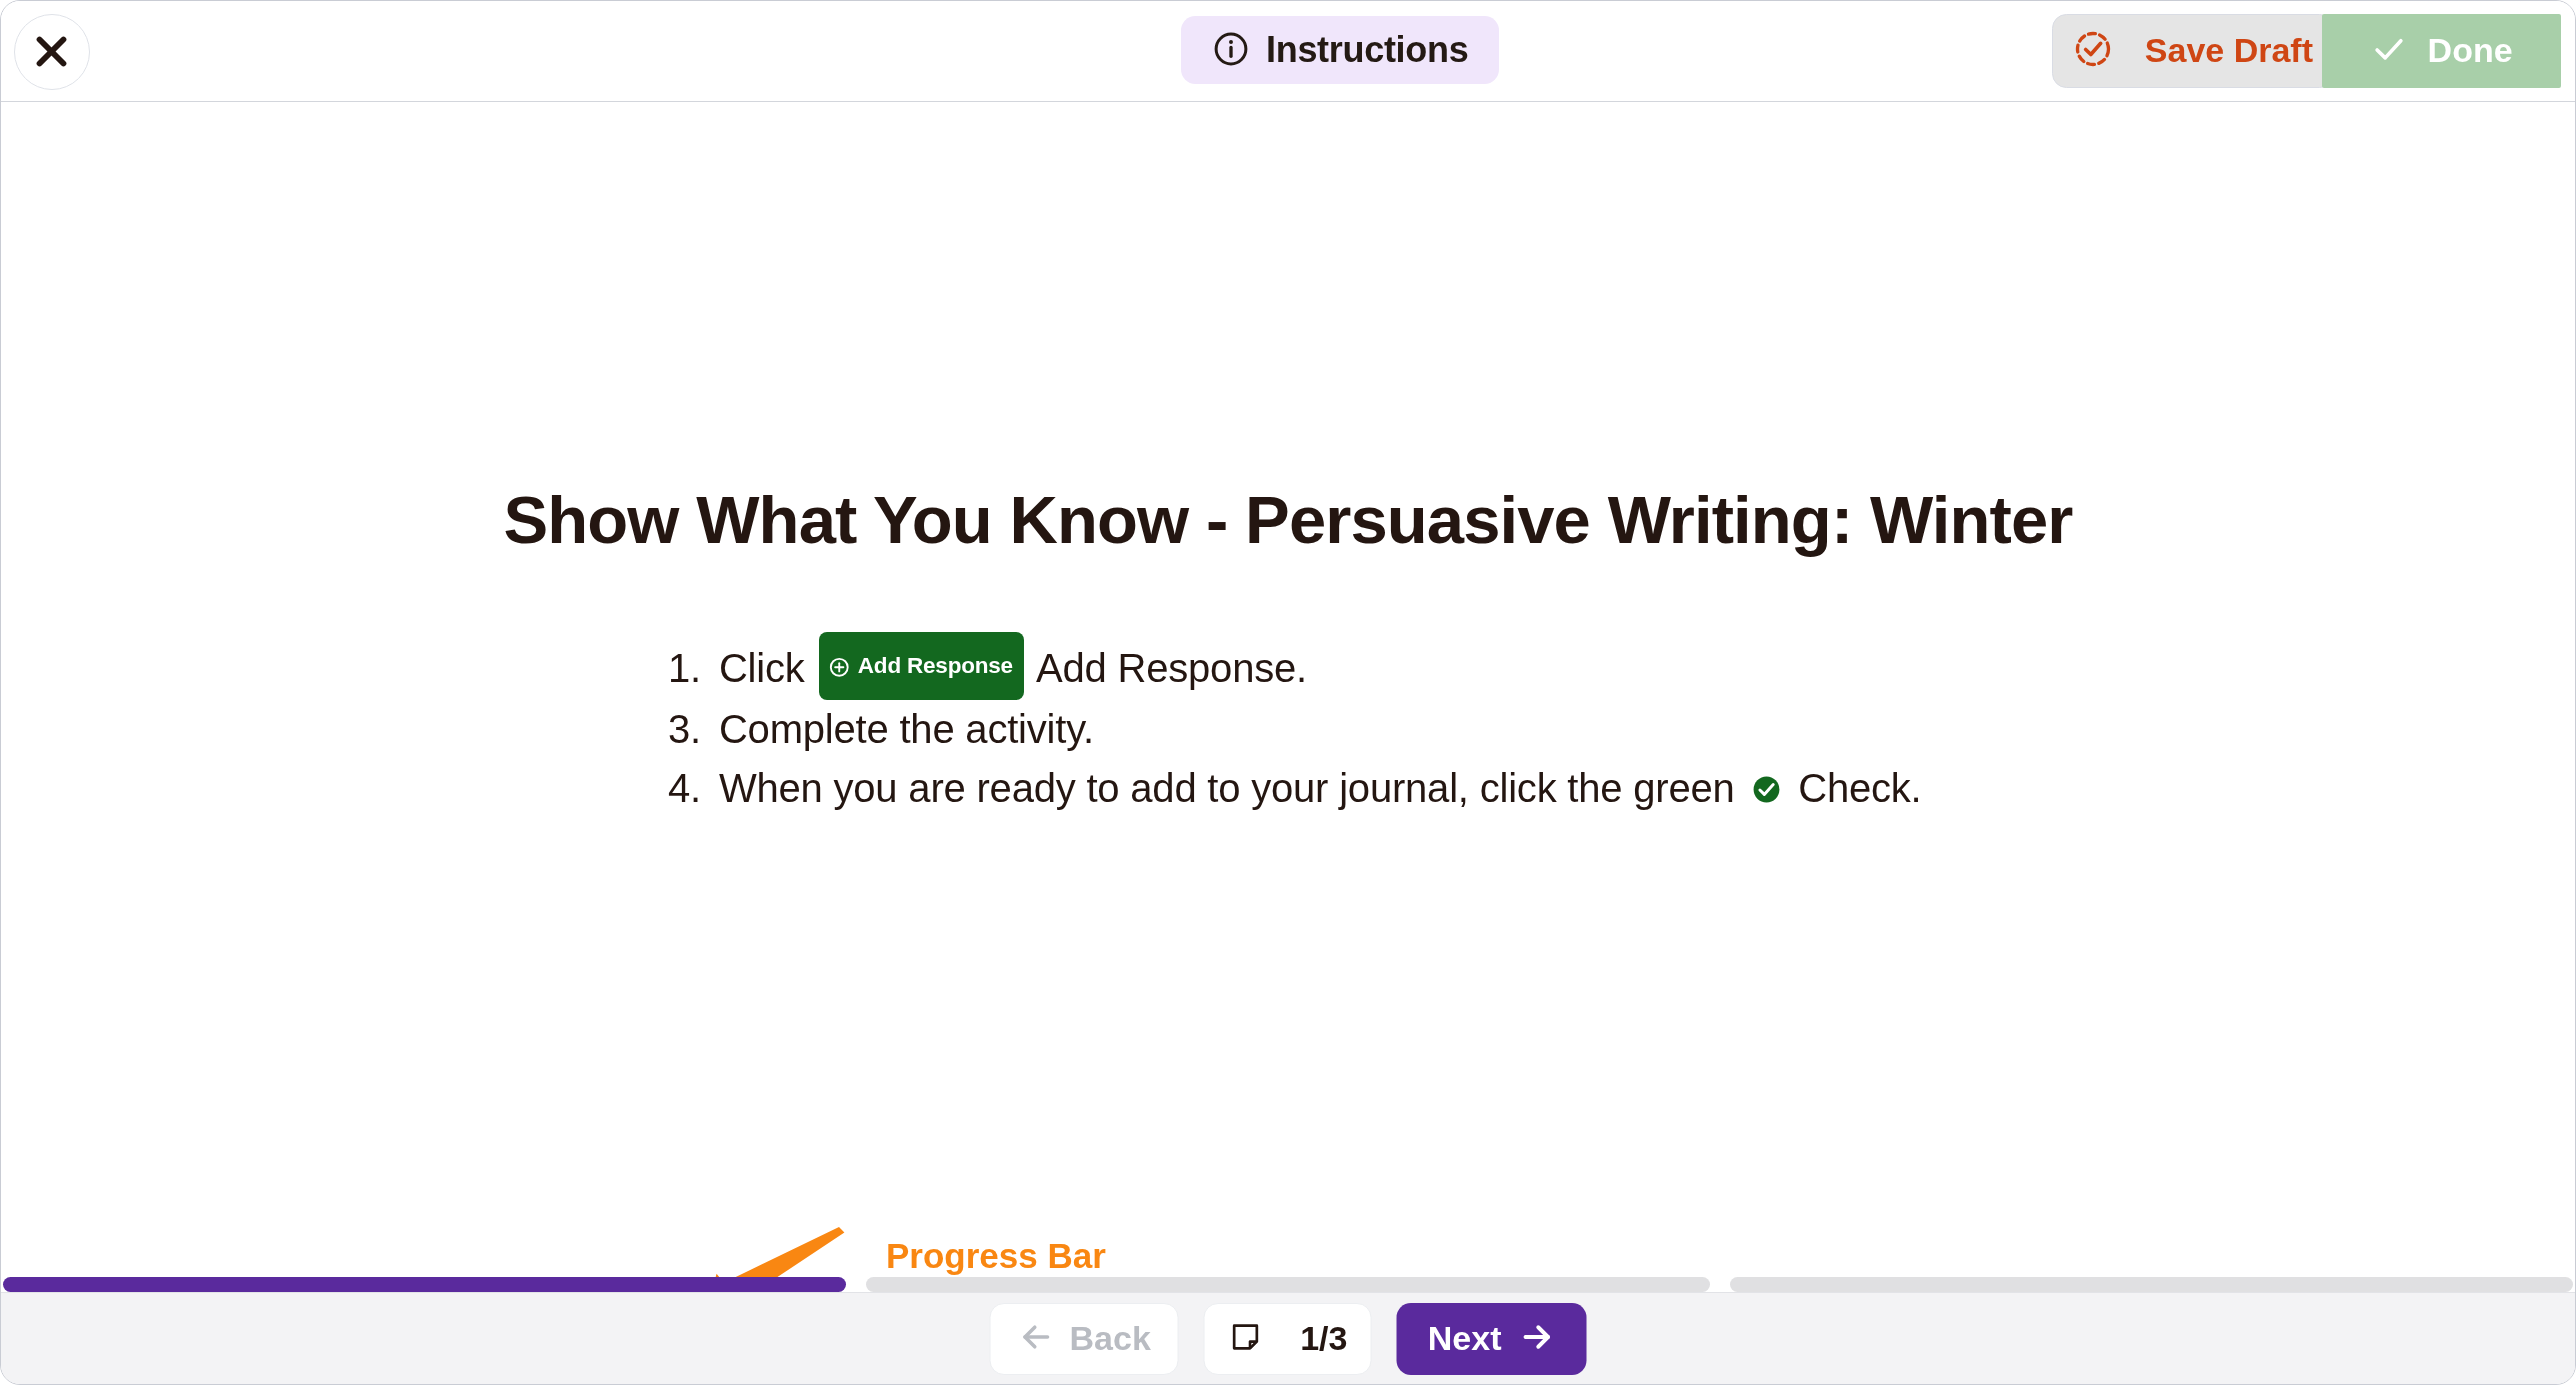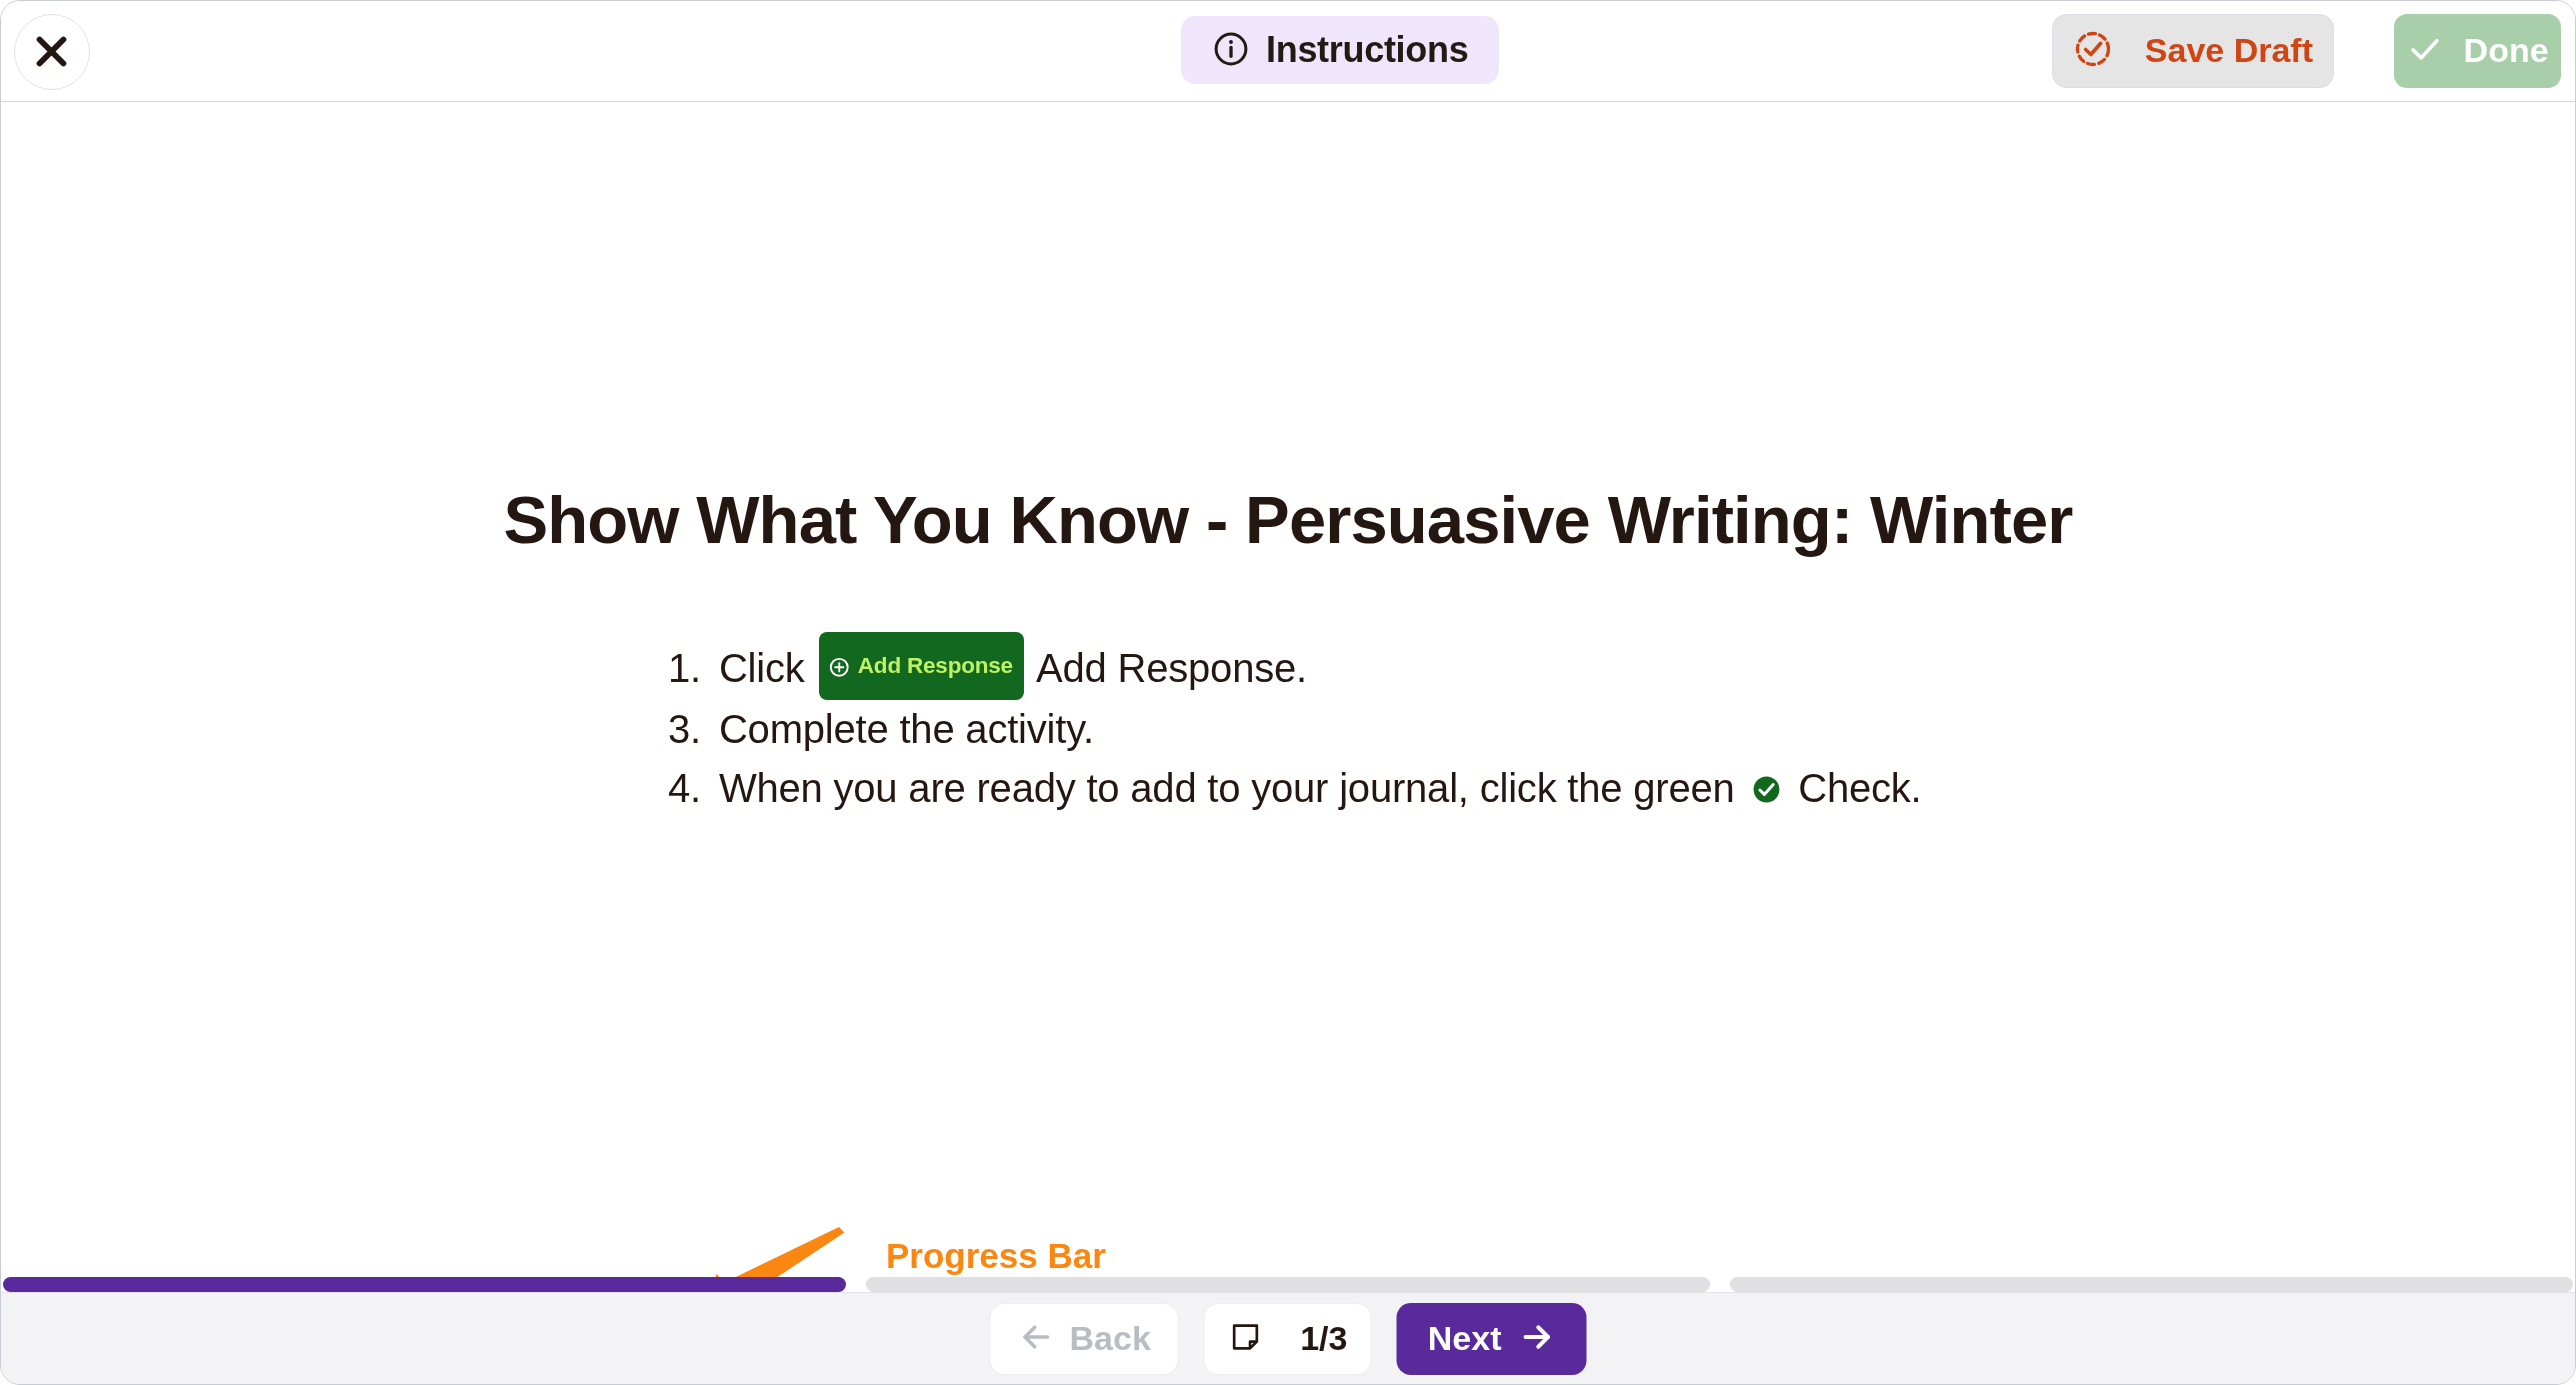--- a/index.html
+++ b/index.html
@@ -70,23 +70,23 @@
   }
   .save-draft .label{
     font-size:34px; font-weight:700; color:#cf4614; white-space:nowrap;
   }
 
   .done-btn{
     position:absolute; right:14.4px; top:12.6px;
     height:74px;
     background:#a8cfa9;
     border:none;
-    border-radius:13px;
+    border-radius:2px;
     display:flex; align-items:center; gap:20px;
-    padding:0 12px;
+    padding:0 48px;
     cursor:pointer;
   }
   .done-btn .label{
     font-size:34px; font-weight:700; color:#ffffff; white-space:nowrap;
   }
 
   
   #content{
     position:absolute; left:0; top:84px;
     width:100%; height:1180px;
@@ -120,21 +120,21 @@
   .badge-add-response{
     display:inline-flex; align-items:center; gap:7.2px;
     background:#13681f;
     border-radius:8px;
     padding:3.6px 10.8px 5.4px 9px;
     vertical-align:3.6px;
     margin:0 3.6px;
     cursor:pointer;
   }
   .badge-add-response .txt{
-    font-size:22.5px; font-weight:700; color:#bef264; letter-spacing:-0.2px;
+    font-size:22.5px; font-weight:700; color:#ffffff; letter-spacing:-0.2px;
   }
 
   .inline-ico{ display:inline-block; vertical-align:-2.7px; margin:0 5.4px; }
 
   
   .anno-text{
     position:absolute;
     color:#f98712;
     font-weight:700;
     white-space:nowrap;

